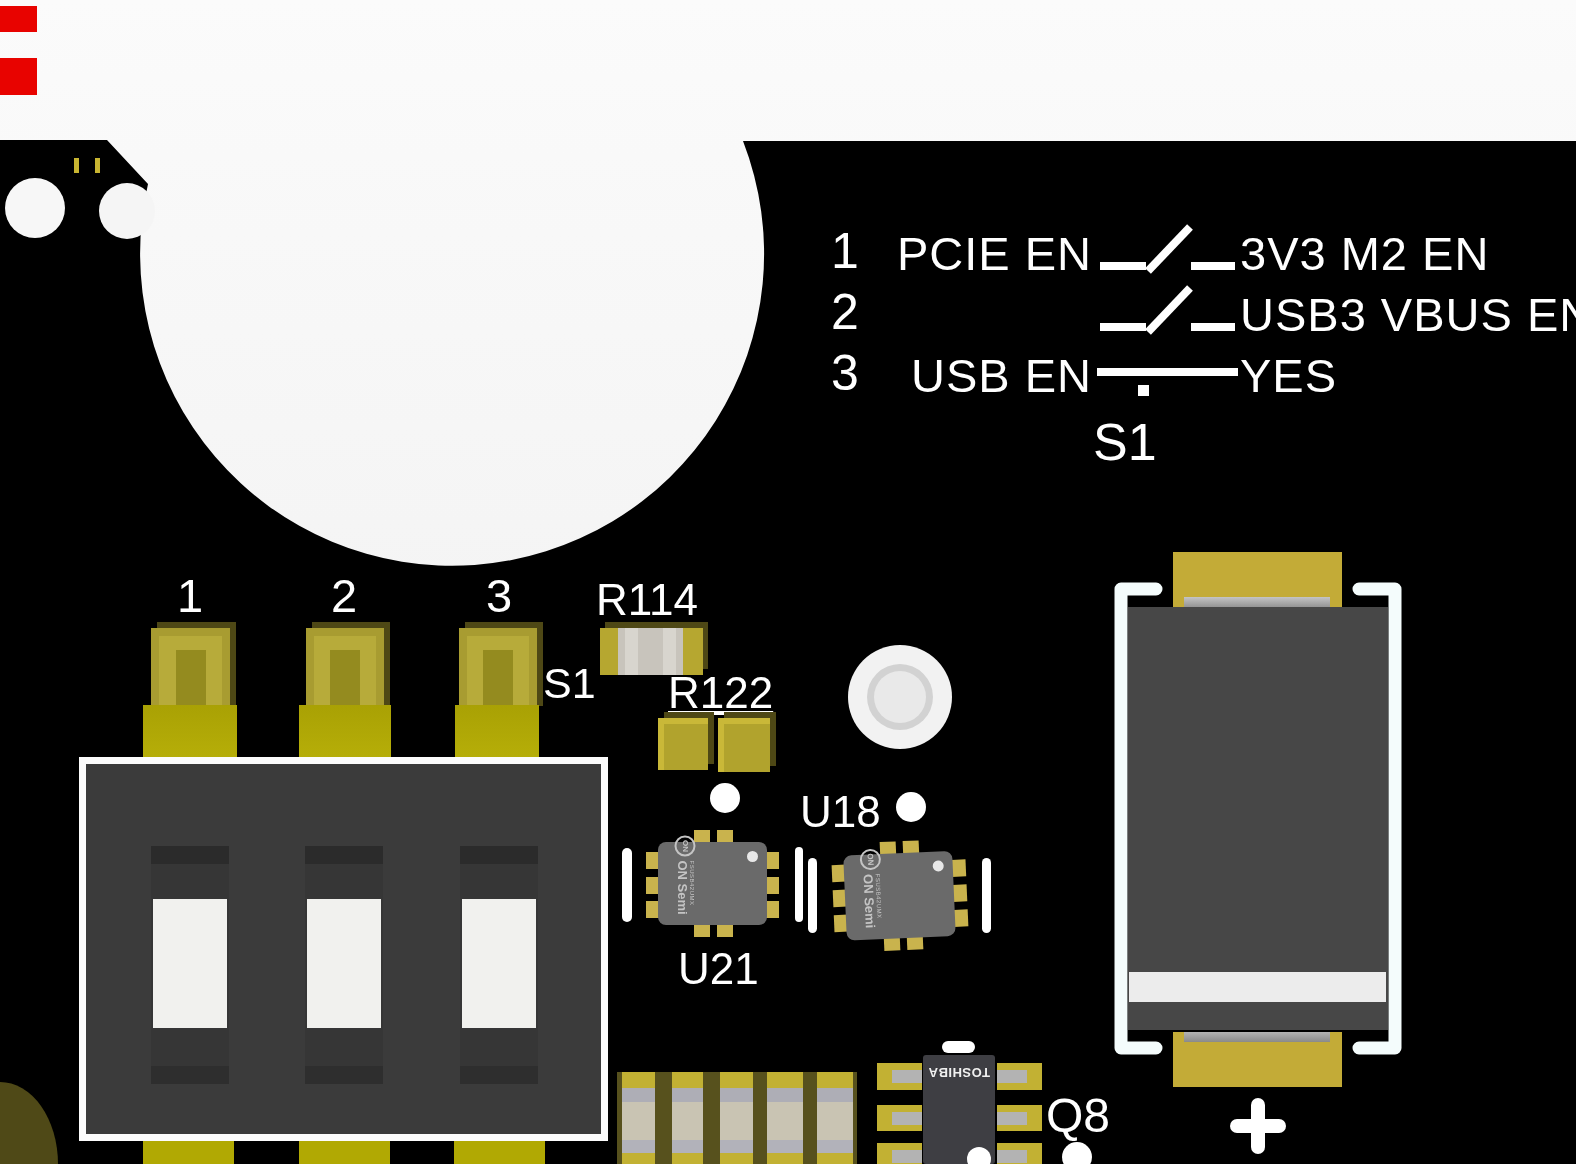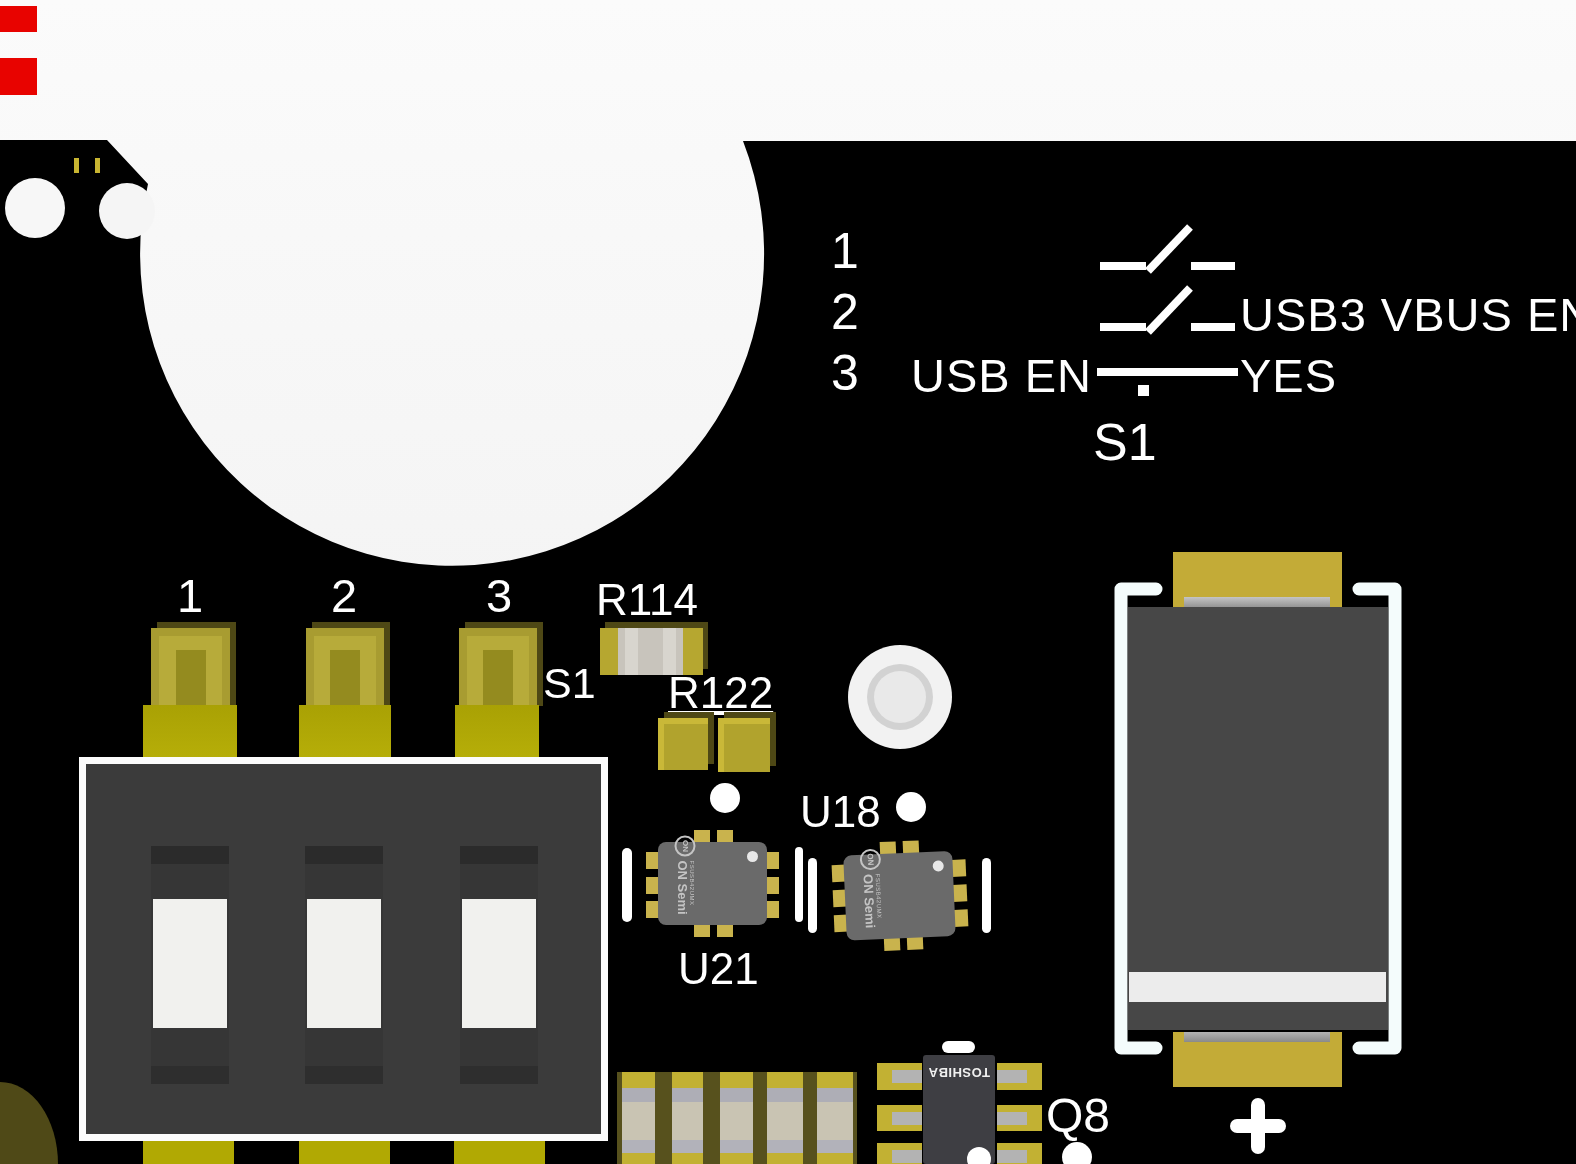--- a/index.html
+++ b/index.html
@@ -88,20 +88,22 @@
     </g>
   </svg>
 
   <div class="redmark" style="top:6px;height:26px;"></div>
   <div class="redmark" style="top:58px;height:37px;"></div>
 
   <div class="abs" style="left:74px;top:158px;width:5px;height:15px;background:#c8b531;"></div>
   <div class="abs" style="left:95px;top:158px;width:5px;height:15px;background:#c8b531;"></div>
 
   <div class="abs silk leg-num" style="left:825px;top:222px;">1</div>
+  <div class="abs silk leg-left" style="left:758px;top:226px;">PCIE EN</div>
+  <div class="abs silk leg-right" style="left:1240px;top:226px;">3V3 M2 EN</div>
 
   <div class="abs silk leg-num" style="left:825px;top:283px;">2</div>
   <div class="abs silk leg-right" style="left:1240px;top:287px;">USB3 VBUS EN</div>
 
   <div class="abs silk leg-num" style="left:825px;top:344px;">3</div>
   <div class="abs silk leg-left" style="left:758px;top:348px;text-align:right;">USB EN</div>
   <div class="abs silk leg-right" style="left:1240px;top:348px;">YES</div>
 
   <div class="abs silk" style="left:1093px;top:412px;font-size:52px;">S1</div>
 

